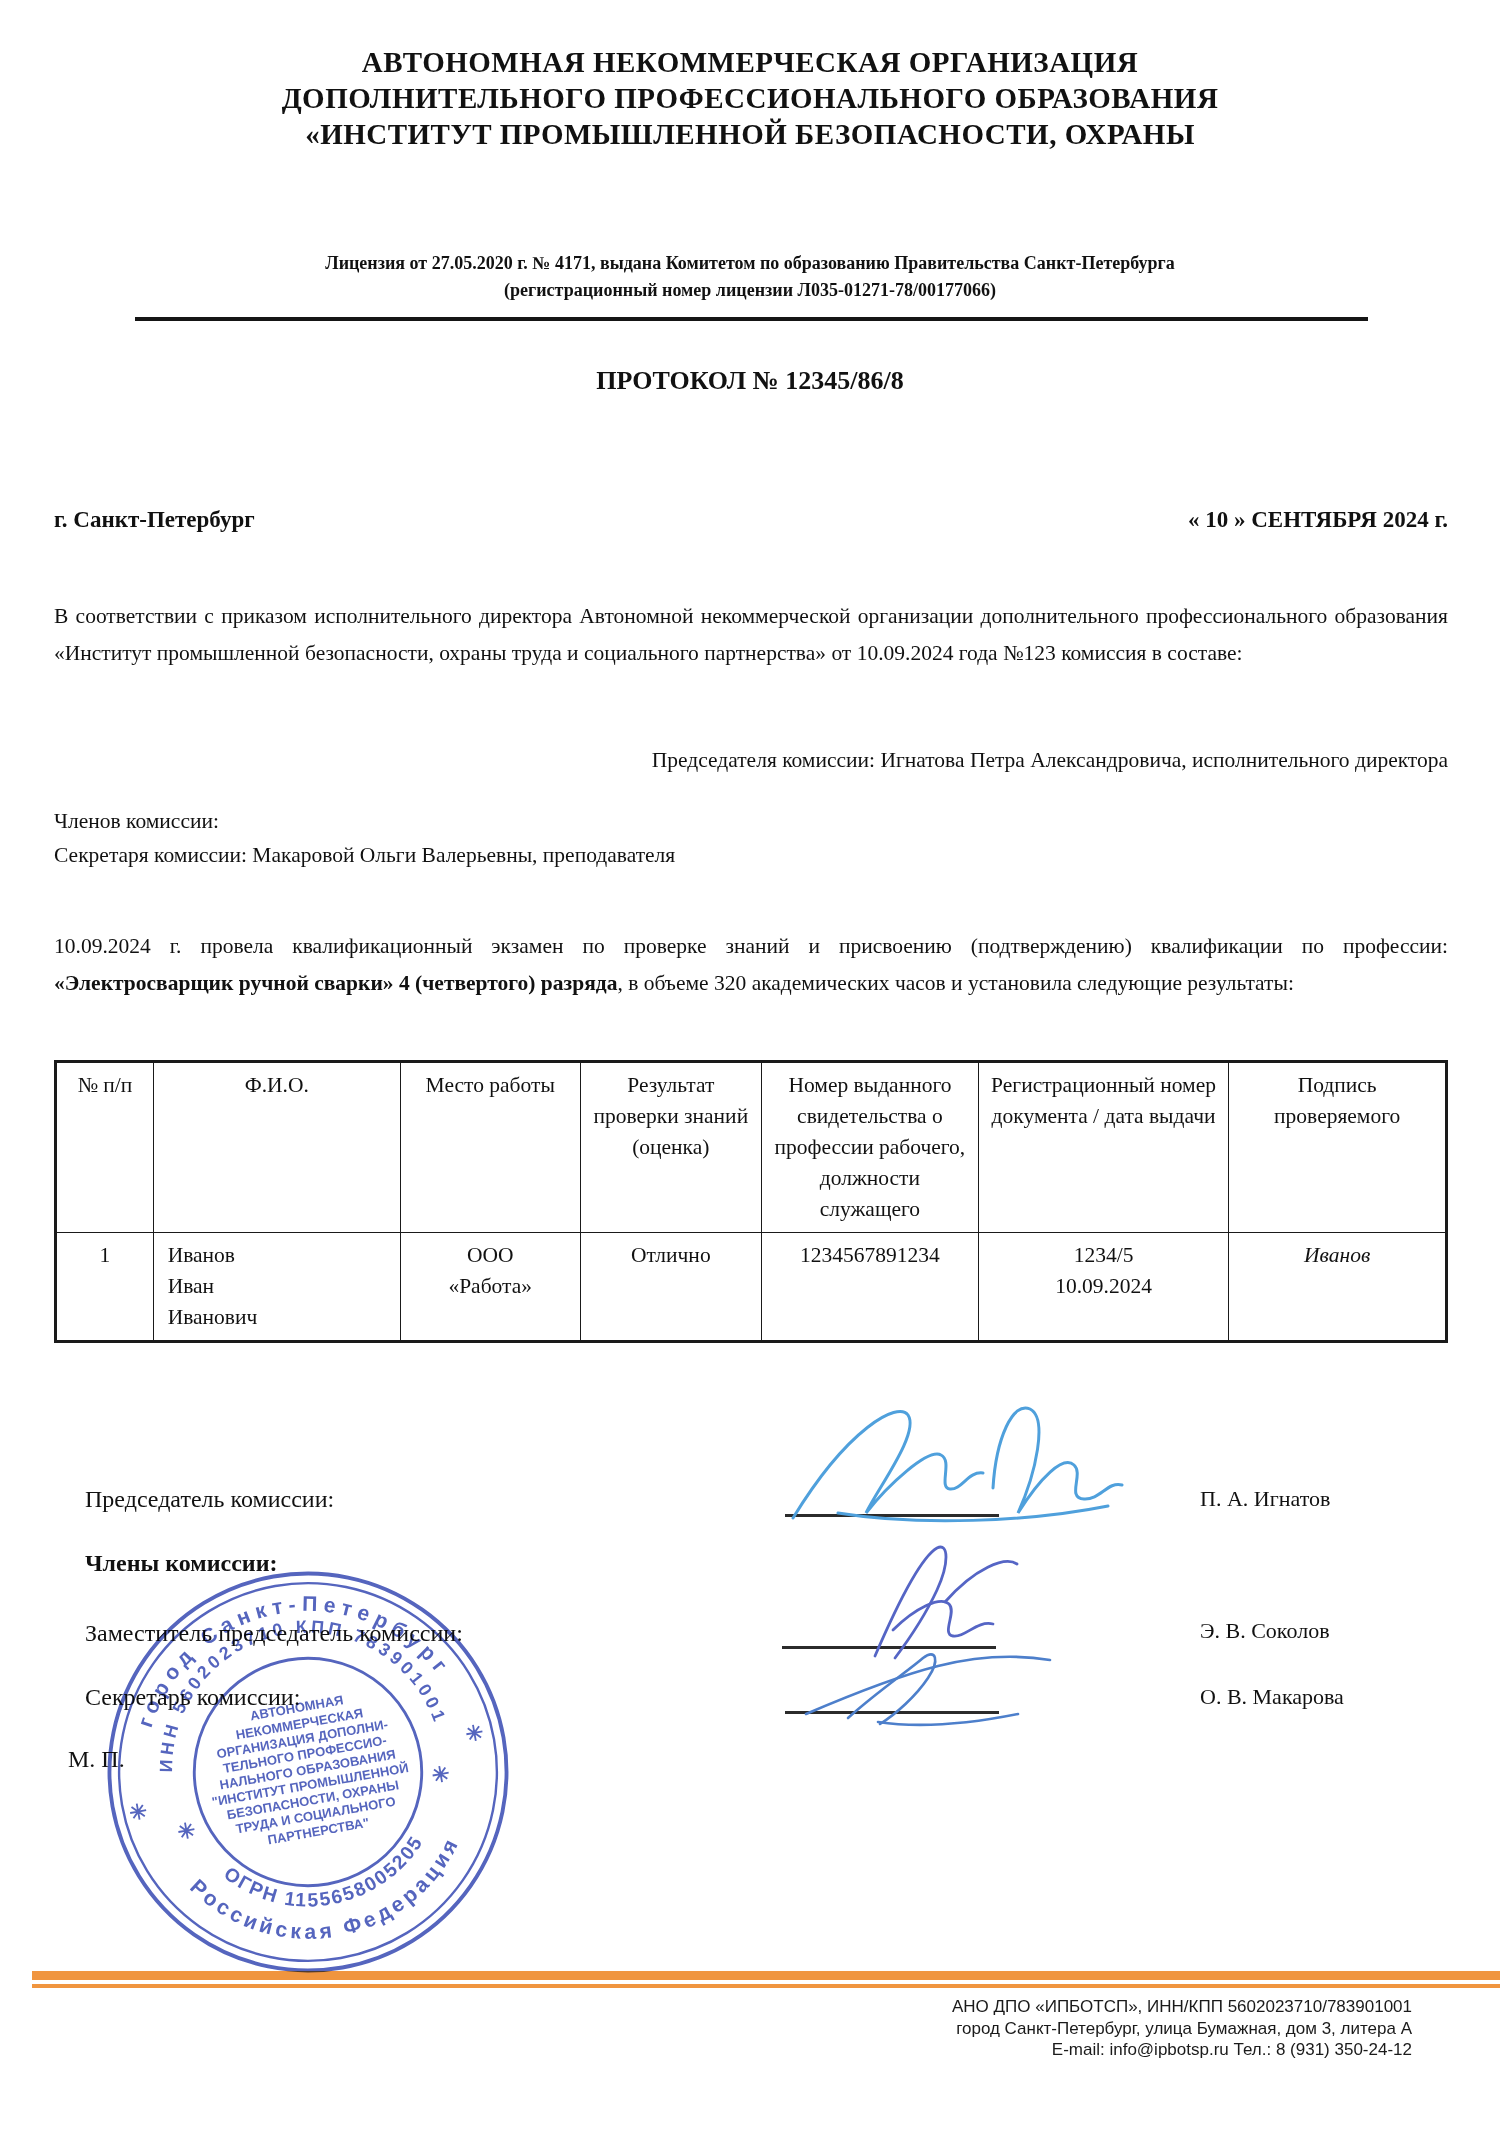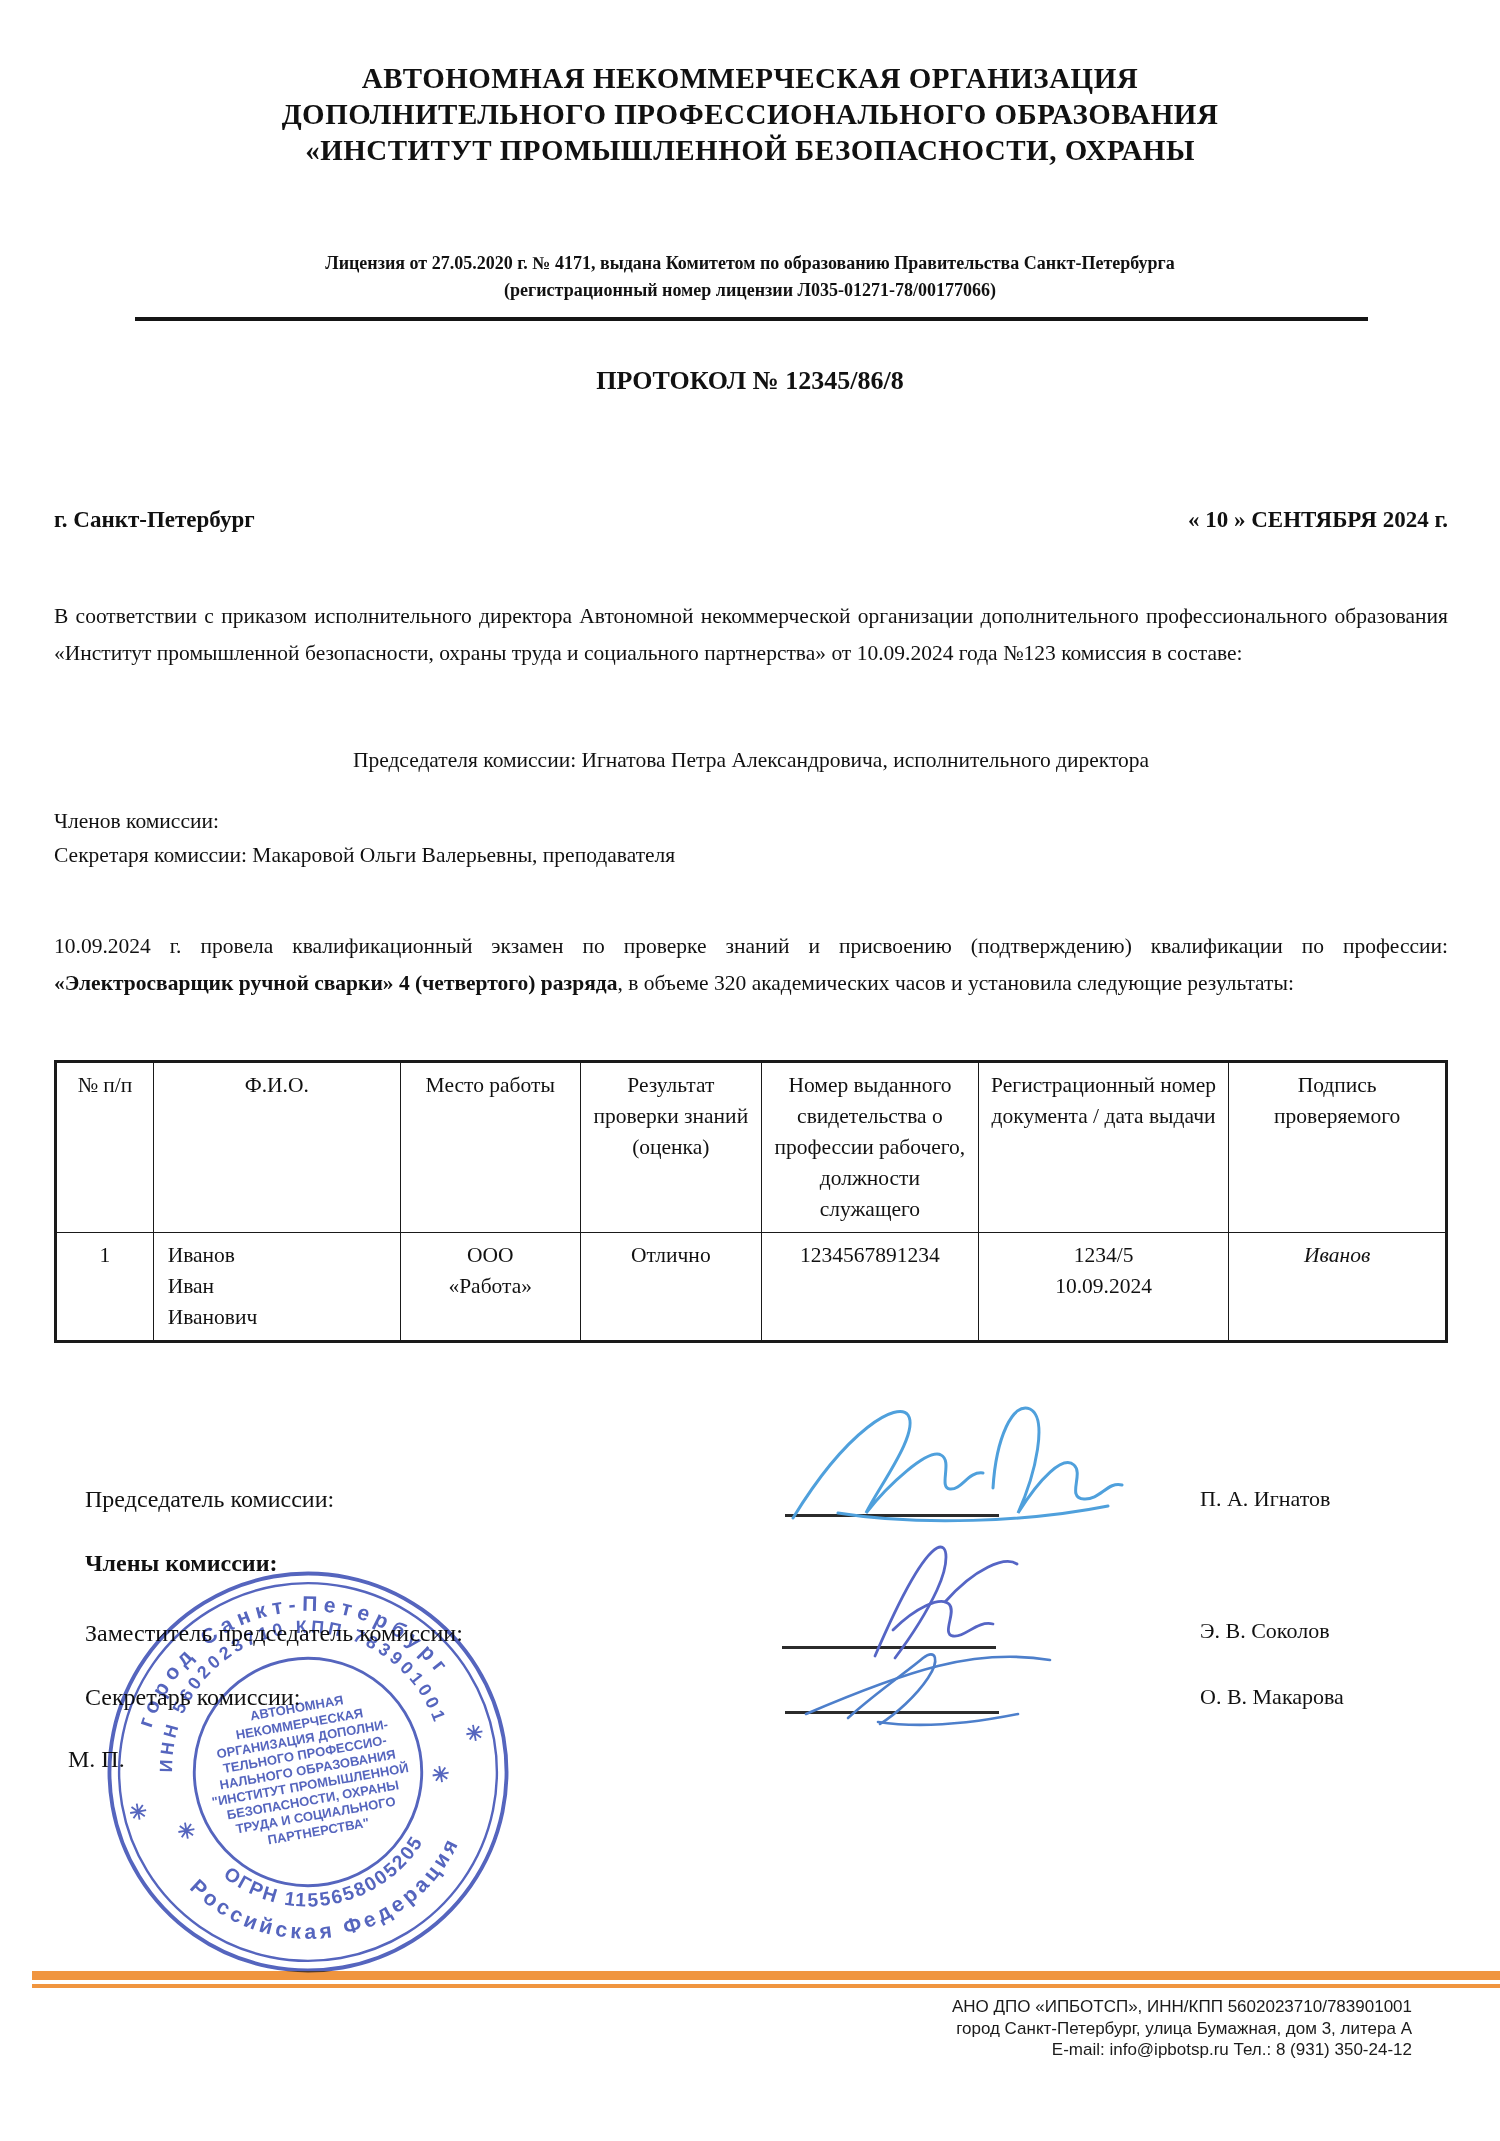--- a/index.html
+++ b/index.html
@@ -5,33 +5,33 @@
   * { margin:0; padding:0; box-sizing:border-box; }
   html,body { background:#fff; }
   .page {
     position:relative; width:1500px; height:2141px; margin:0 auto;
     background:#fff; overflow:hidden;
     font-family:"Liberation Serif", serif; color:#111;
   }
   .abs { position:absolute; }
   .center { text-align:center; width:100%; }
 
-  .org-name { top:60px; font-size:29px; font-weight:bold; line-height:36px; letter-spacing:.5px; }
+  .org-name { top:44px; font-size:29px; font-weight:bold; line-height:36px; letter-spacing:.5px; }
   .license  { top:250px; font-size:18px; font-weight:bold; line-height:27px; }
   .divider  { top:317px; left:135px; width:1233px; height:4px; background:#151515; }
 
   .protocol-title { top:366px; font-size:26px; font-weight:bold; }
   .subtitle       { top:404px; font-size:25px; font-weight:bold; line-height:35px; }
 
   .city-date { top:507px; left:54px; width:1394px; display:flex; justify-content:space-between;
                font-size:23px; font-weight:bold; }
 
   .para { left:54px; width:1394px; font-size:21.5px; line-height:37px; text-align:justify; }
   .p1 { top:598px; }
-  .chairman-line { top:742px; text-align:center; }
+  .chairman-line { top:742px; text-align:right; }
   .members-block { top:804px; line-height:34px; text-align:left; }
   .p2 { top:928px; }
 
   .results-table { top:1060px; left:54px; width:1394px; border-collapse:collapse; position:absolute;
                    font-size:21.5px; }
   .results-table th, .results-table td { border:1.6px solid #1a1a1a; vertical-align:top; padding:7px 8px; line-height:31px; }
   .results-table { border:3px solid #1a1a1a; }
   .results-table th { font-weight:normal; text-align:center; }
   .results-table td { text-align:center; }
   .results-table td.fio-cell { text-align:left; padding-left:14px; }

